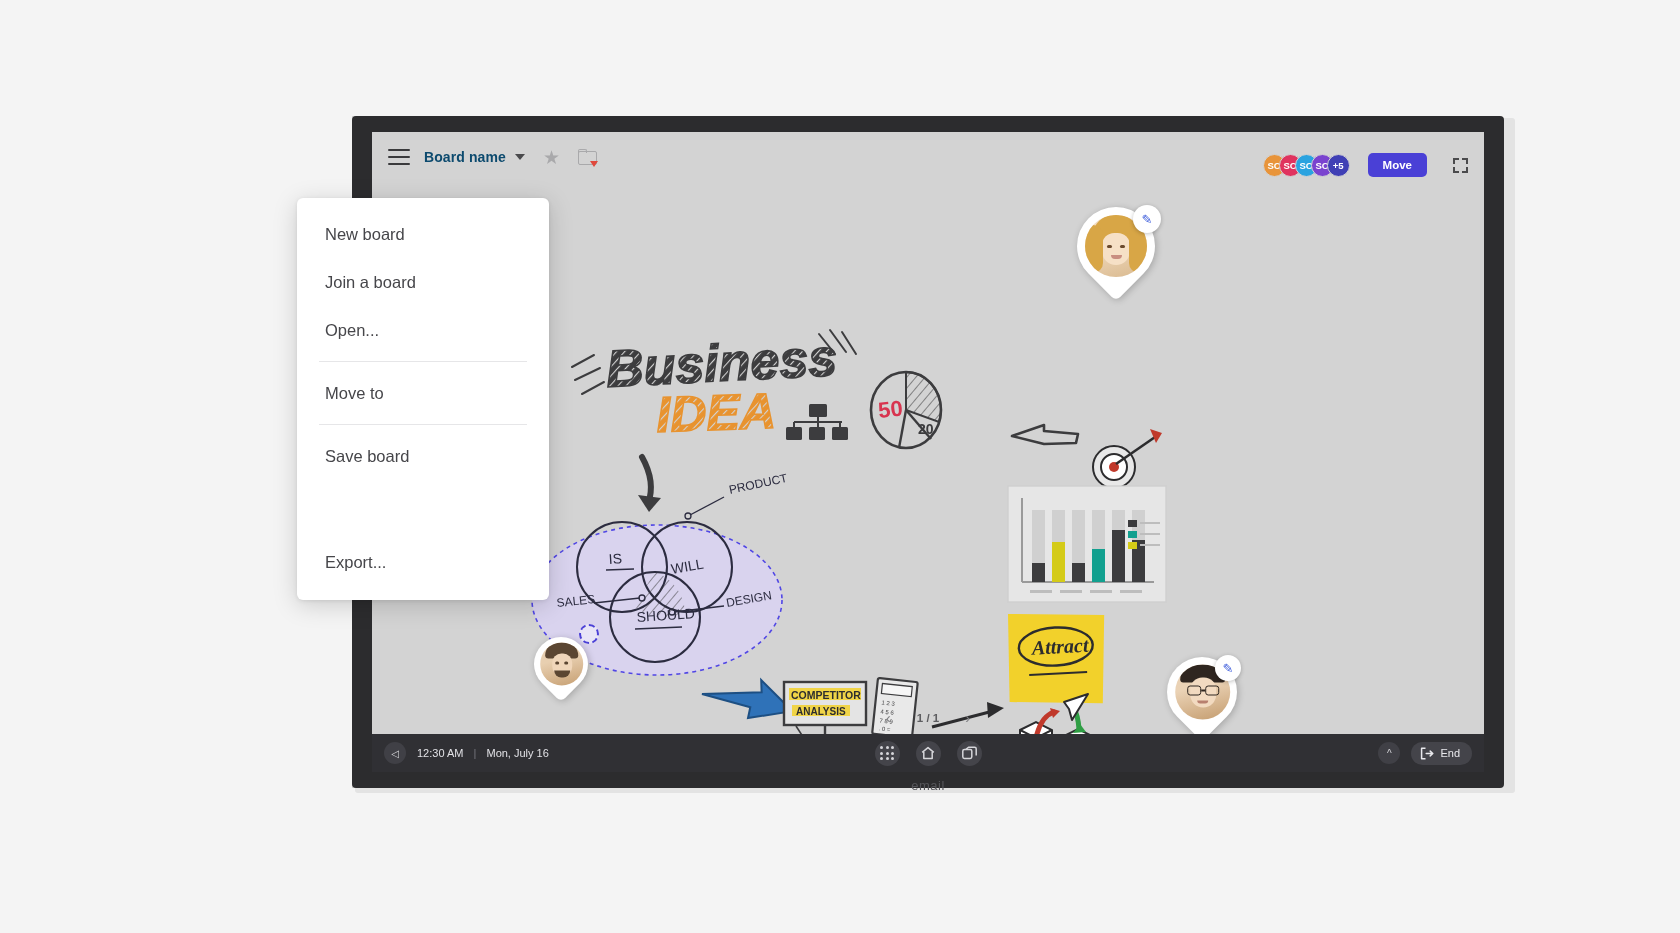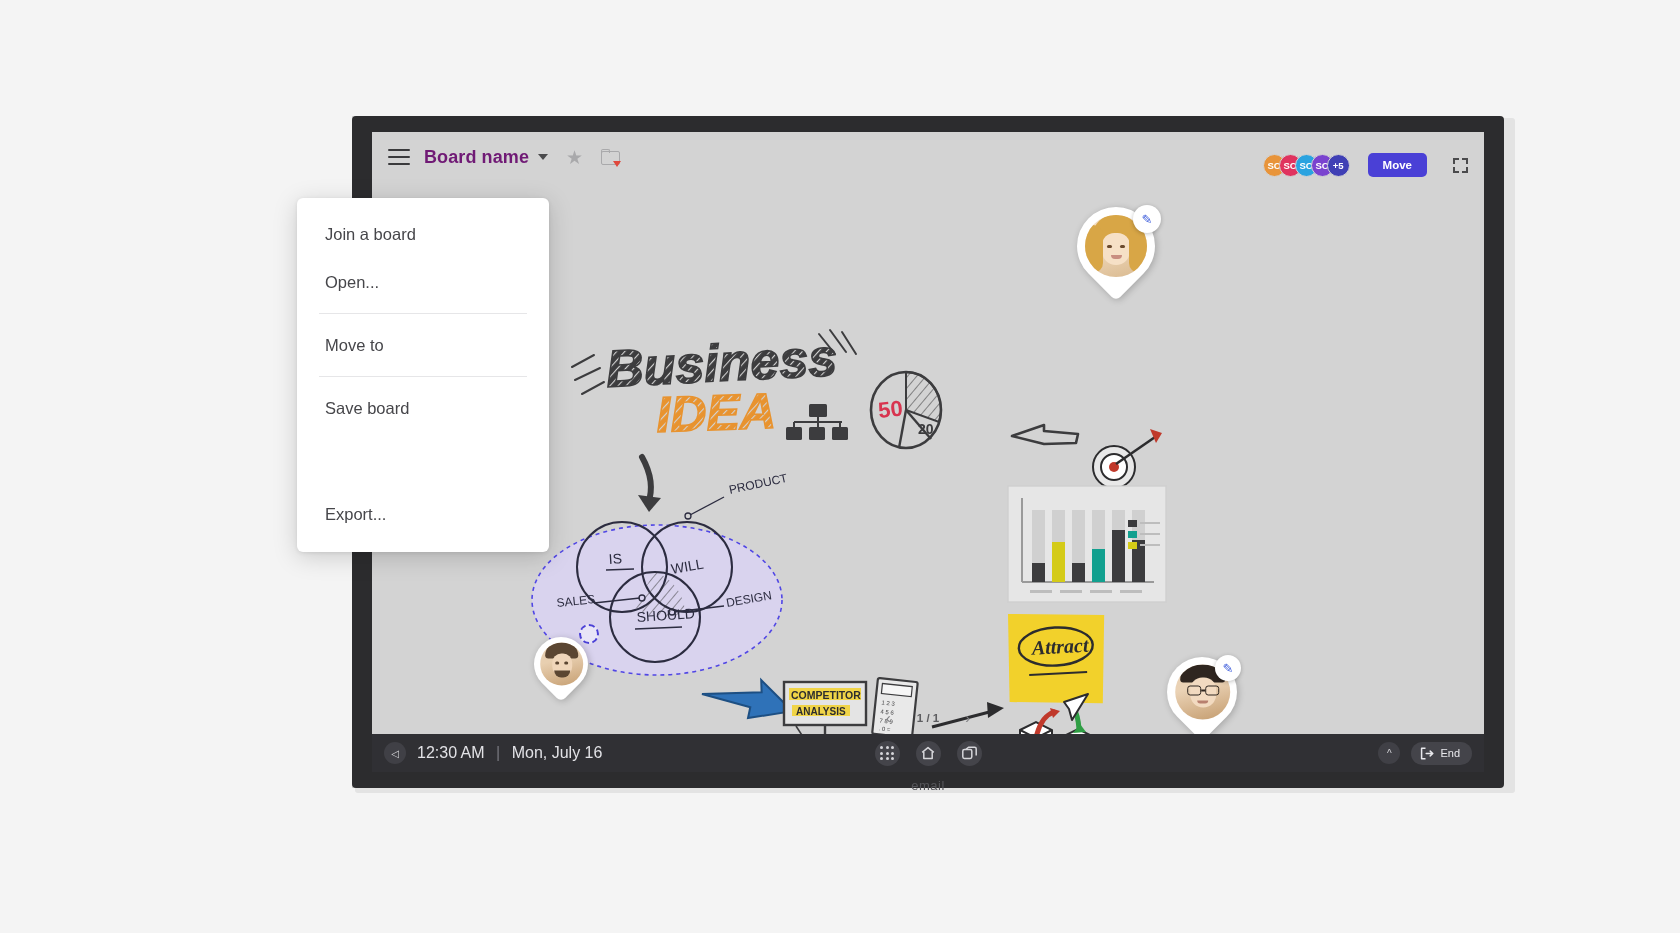--- a/index.html
+++ b/index.html
@@ -41,21 +41,21 @@
 
   
   .appbar {
     position: absolute; left: 0; top: 0; width: 1112px; height: 50px;
     background: #d3d3d3;
     display: flex; align-items: center; padding: 0 16px;
   }
   .hamburger { width: 22px; height: 16px; display: flex; flex-direction: column;
     justify-content: space-between; cursor: pointer; margin-right: 14px; }
   .hamburger i { display: block; height: 2px; background: #3a3a3c; border-radius: 1px; }
-  .board-title { font-size: 18px; font-weight: bold; color: #701a75; letter-spacing: .1px; }
+  .board-title { font-size: 14px; font-weight: bold; color: #0c4a6e; letter-spacing: .1px; }
   .caret-dn {
     width: 0; height: 0; margin-left: 9px;
     border-left: 5px solid transparent; border-right: 5px solid transparent;
     border-top: 6px solid #4a4a4c;
   }
   .ic-star { margin-left: 18px; font-size: 19px; color: #a9a9ab; line-height: 1; }
   .ic-folder { margin-left: 18px; position: relative; width: 19px; height: 16px; }
   .ic-folder .fbody {
     position: absolute; inset: 2px 0 0 0; border: 1.6px solid #a9a9ab;
     border-radius: 2px;
@@ -132,21 +132,21 @@
   .sysbar {
     position: absolute; left: 0; bottom: 0; width: 1112px; height: 38px;
     background: #303034; display: flex; align-items: center; padding: 0 12px;
   }
   .sys-left { display: flex; align-items: center; gap: 11px; }
   .sys-rnd {
     width: 22px; height: 22px; border-radius: 50%; background: #404046;
     display: flex; align-items: center; justify-content: center;
     color: #d6d6da; font-size: 10px; cursor: pointer;
   }
-  .sys-time { font-size: 16px; color: #e2e2e6; }
+  .sys-time { font-size: 11px; color: #e2e2e6; }
   .sys-sep { color: #75757c; margin: 0 7px; }
   .sys-center {
     position: absolute; left: 0; width: 1112px; display: flex;
     justify-content: center; gap: 16px; pointer-events: none;
   }
   .sys-center > * { pointer-events: auto; }
   .sys-big {
     width: 25px; height: 25px; border-radius: 50%; background: #44444a;
     display: flex; align-items: center; justify-content: center; cursor: pointer;
   }
@@ -501,20 +501,21 @@
           </svg>
           <span>End</span>
         </button>
       </div>
     </div>
   </div>
 
   <div class="device-brand">email</div>
 
   <div class="menu">
+    <div class="mi">New board</div>
     <div class="mi">Join a board</div>
     <div class="mi">Open...</div>
     <div class="mdiv"></div>
     <div class="mi">Move to</div>
     <div class="mdiv"></div>
     <div class="mi">Save board</div>
     <div class="mi-spacer"></div>
     <div class="mi">Export...</div>
 
   </div>

